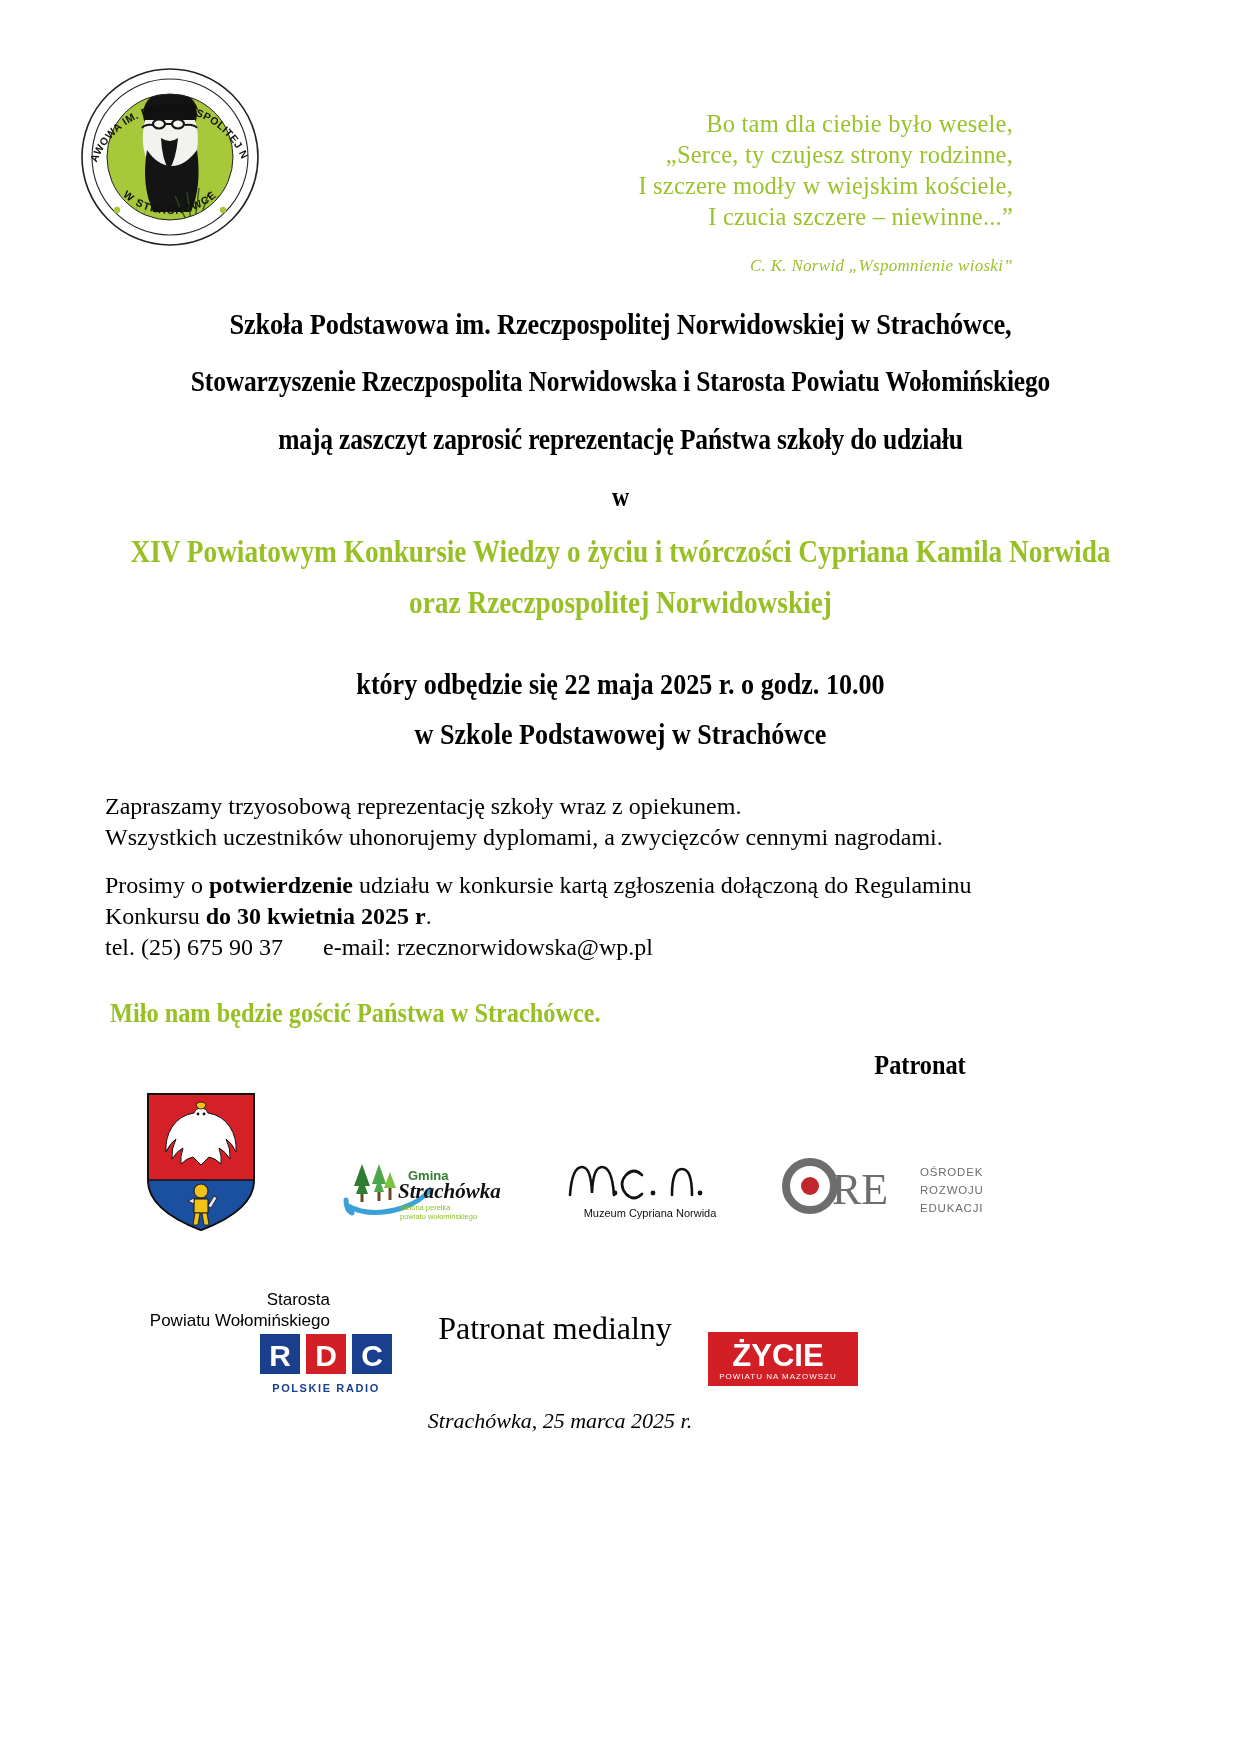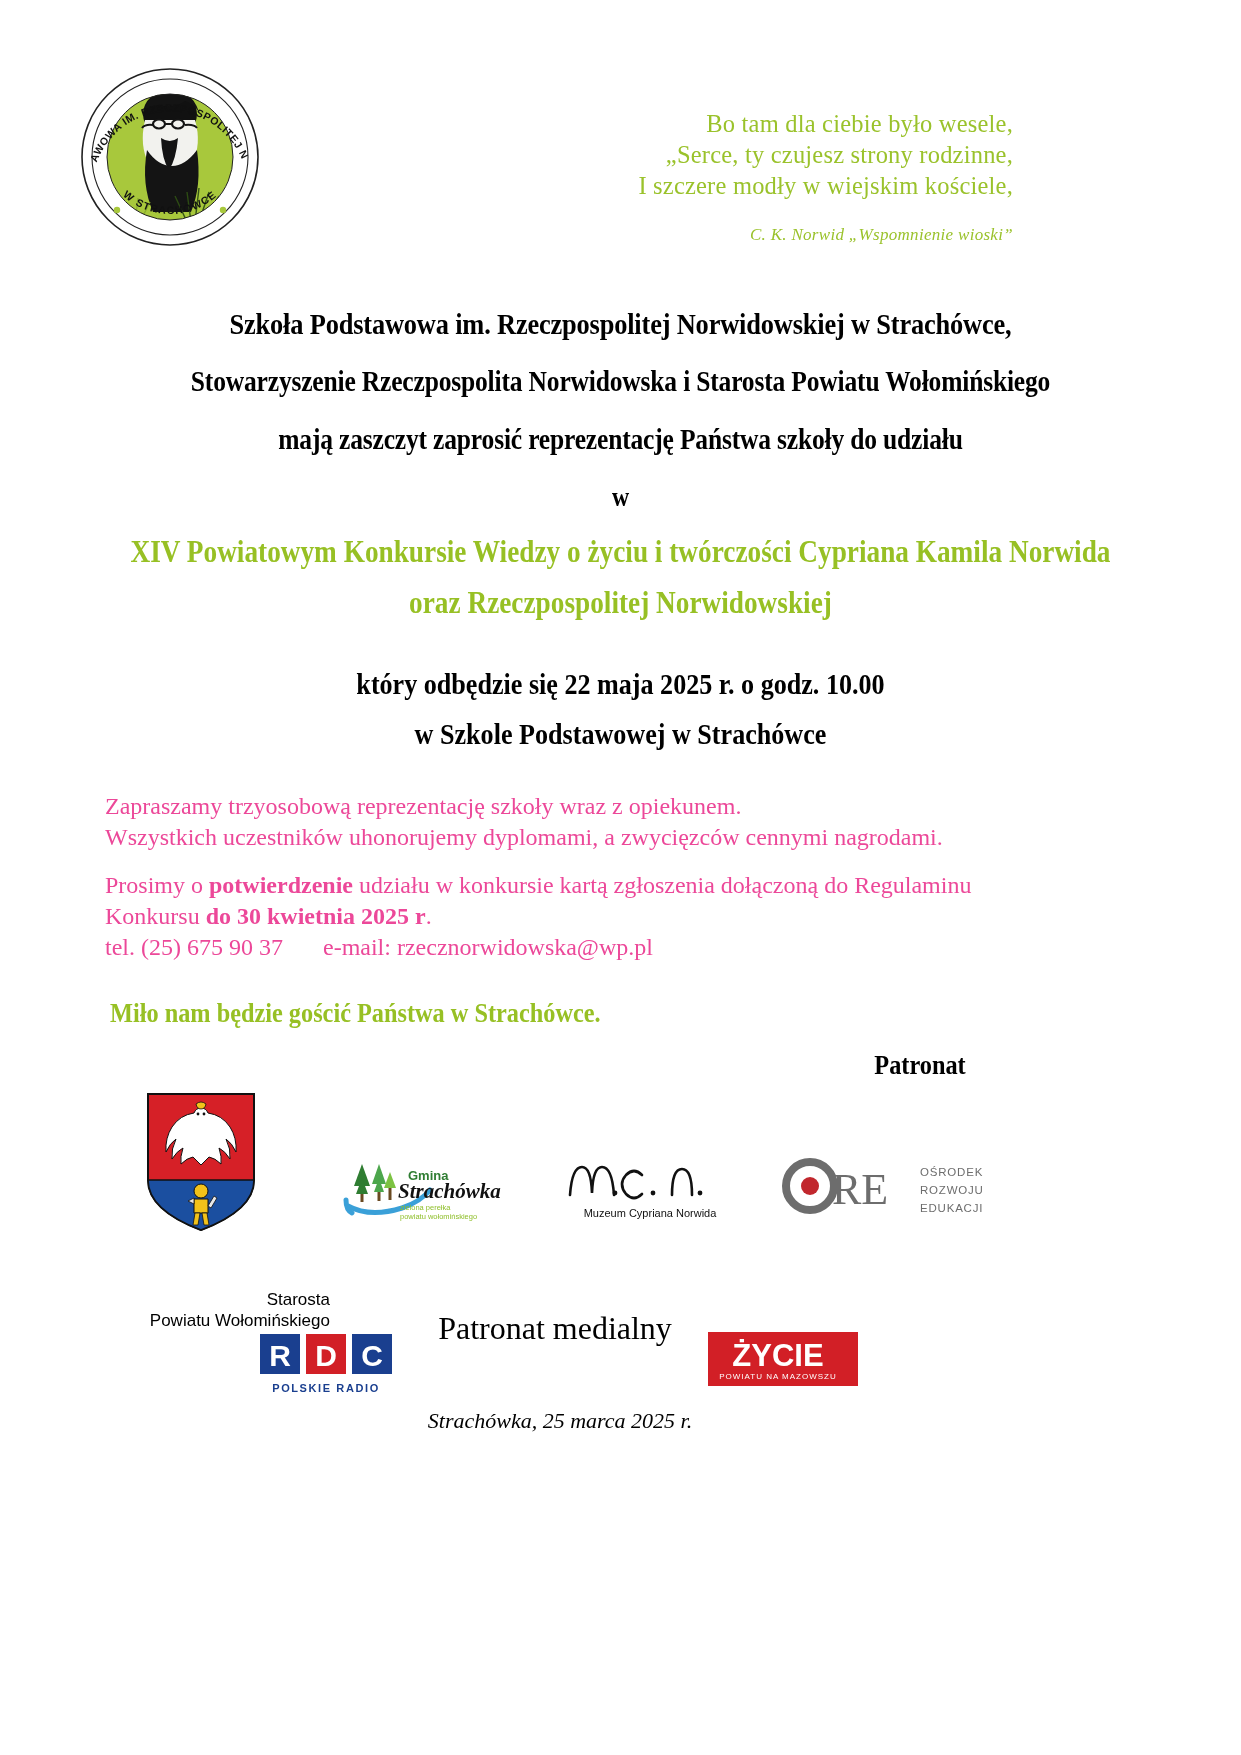--- a/index.html
+++ b/index.html
@@ -98,21 +98,21 @@
   .hdd2 { top: 718px; font-size: 29px; }
 
   
   .body-block {
     position: absolute;
     left: 105px;
     width: 1000px;
     font-family: "Liberation Serif", "DejaVu Serif", serif;
     font-size: 24px;
     line-height: 31px;
-    color: #ec4899;
+    color: #000000;
   }
   .p1 { top: 791px; }
   .p2 { top: 870px; }
   .p2 b { font-weight: bold; }
   .contact-gap { display: inline-block; width: 40px; }
 
   .green-line {
     position: absolute;
     left: 110px;
     top: 998px;
@@ -233,20 +233,21 @@
       <text font-family="Liberation Sans, sans-serif" font-size="10.5" font-weight="bold" fill="#111" letter-spacing="1.2">
         <textPath href="#arcBot" startOffset="50%" text-anchor="middle">W STRACHÓWCE</textPath>
       </text>
     </svg>
   </div>
 
   <div class="quote">
     <span class="ln">Bo tam dla ciebie było wesele,</span>
     <span class="ln">„Serce, ty czujesz strony rodzinne,</span>
     <span class="ln">I szczere modły w wiejskim kościele,</span>
+    <span class="ln">I czucia szczere – niewinne...”</span>
     <span class="attrib">C. K. Norwid „Wspomnienie wioski”</span>
   </div>
 
   <div class="hd hd1">Szkoła Podstawowa  im. Rzeczpospolitej Norwidowskiej w Strachówce,</div>
   <div class="hd hd2">Stowarzyszenie Rzeczpospolita Norwidowska i Starosta Powiatu Wołomińskiego</div>
   <div class="hd hd3">mają zaszczyt zaprosić reprezentację Państwa szkoły do udziału</div>
   <div class="hd hdw">w</div>
 
   <div class="hdgreen hdg1">XIV Powiatowym Konkursie Wiedzy o życiu i twórczości Cypriana Kamila Norwida</div>
   <div class="hdgreen hdg2">oraz Rzeczpospolitej Norwidowskiej</div>

